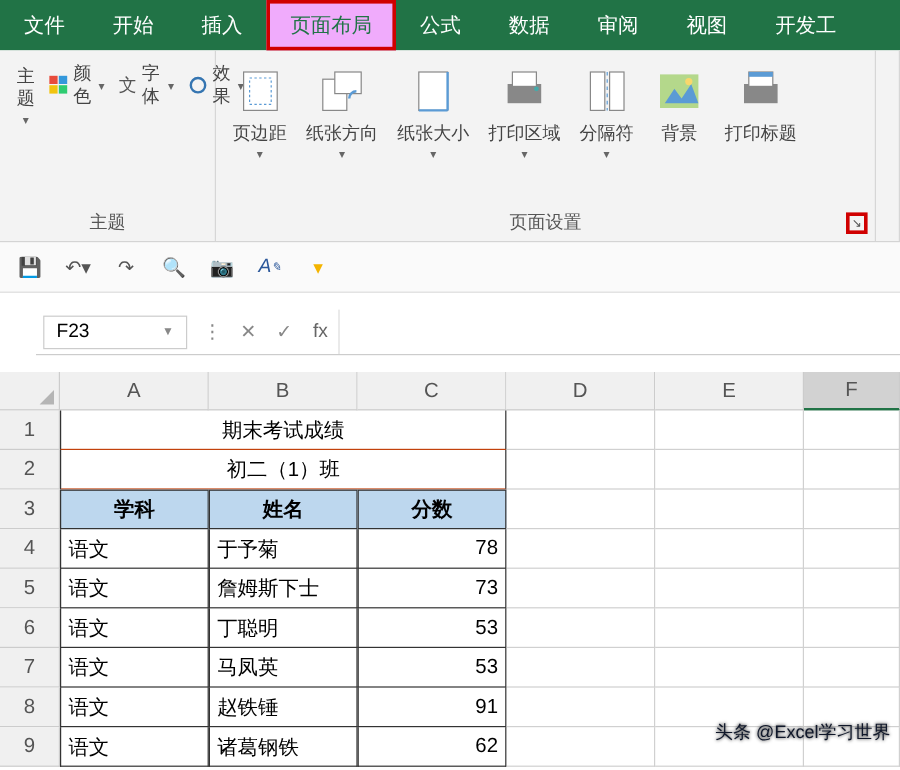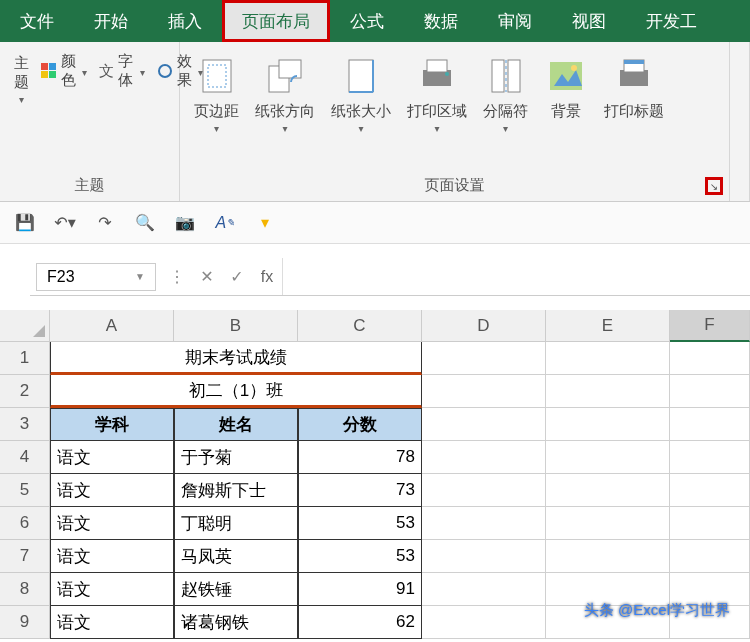--- a/index.html
+++ b/index.html
@@ -1,20 +1,20 @@
 <!DOCTYPE html>
 <html><head>
 <meta charset="utf-8">
 <style>
   * { box-sizing: border-box; margin: 0; padding: 0; font-family: "Microsoft YaHei", sans-serif; }
   body { width: 750px; height: 642px; overflow: hidden; background: #fff; }
 
   .ribbon-tabs { display: flex; background: #217346; height: 42px; align-items: center; }
   .tab { color: #fff; font-size: 17px; padding: 12px 20px; height: 100%; display: flex; align-items: center; cursor: pointer; }
-  .tab.active { background: #e5e5e5; color: #217346; border: 3px solid #d00000; padding: 0 17px; }
+  .tab.active { background: #f0abfc; color: #217346; border: 3px solid #d00000; padding: 0 17px; }
 
   .ribbon-body { display: flex; background: #f3f3f3; border-bottom: 1px solid #ccc; height: 160px; }
   .group { border-right: 1px solid #d6d6d6; display: flex; flex-direction: column; }
   .group-items { display: flex; flex: 1; align-items: flex-start; padding: 8px 6px; }
   .group-label { text-align: center; font-size: 15px; color: #555; padding: 4px 0 6px; position: relative; }
   .vcol { display: flex; flex-direction: row; gap: 4px; }
   .small-item { display: flex; align-items: center; font-size: 15px; color: #444; padding: 2px 4px; cursor: pointer; gap: 4px; }
   .small-icon { width: 18px; height: 18px; display: inline-flex; align-items: center; justify-content: center; }
   .big-item { display: flex; flex-direction: column; align-items: center; padding: 4px 8px; cursor: pointer; font-size: 15px; color: #444; }
   .big-icon { width: 44px; height: 44px; display: flex; align-items: center; justify-content: center; margin-bottom: 4px; }
@@ -34,26 +34,26 @@
 
   .grid { display: flex; flex-direction: column; margin-top: 14px; }
   .col-headers { display: flex; }
   .col-h { height: 32px; background: #f0f0f0; border-right: 1px solid #ccc; border-bottom: 1px solid #ccc; display: flex; align-items: center; justify-content: center; font-size: 17px; color: #555; }
   .wA { width: 124px; } .wB { width: 124px; } .wC { width: 124px; } .wD { width: 124px; } .wE { width: 124px; } .wF { width: 80px; }
   .col-h.active { background: #d2d2d2; border-bottom: 2px solid #217346; }
 
   .row { display: flex; }
   .row-h { width: 50px; height: 33px; background: #f0f0f0; border-right: 1px solid #ccc; border-bottom: 1px solid #ccc; display: flex; align-items: center; justify-content: center; font-size: 17px; color: #555; }
   .cell { height: 33px; border-right: 1px solid #d0d0d0; border-bottom: 1px solid #d0d0d0; padding: 0 6px; display: flex; align-items: center; font-size: 17px; }
-  .merged { justify-content: center; border-right: 1px solid #333; border-bottom: 3px solid #c2410c; }
+  .merged { justify-content: center; border-right: 1px solid #333; border-bottom: 1px solid #c2410c; }
   .header-cell { background: #bdd7ee; font-weight: bold; justify-content: center; border: 1px solid #333; }
   .data-cell { border: 1px solid #333; border-top: none; }
   .data-cell.last-col { text-align: right; justify-content: flex-end; }
 
-  .watermark { position: absolute; right: 20px; bottom: 22px; font-size: 15px; color: #3b82f6; text-shadow: 0 0 3px #000; }
+  .watermark { position: absolute; right: 8px; bottom: 22px; font-size: 15px; color: #0f172a; text-shadow: 0 0 3px #000; }
 </style>
 </head>
 <body>
 
 <div class="ribbon-tabs">
   <div class="tab">文件</div>
   <div class="tab">开始</div>
   <div class="tab">插入</div>
   <div class="tab active">页面布局</div>
   <div class="tab">公式</div>

